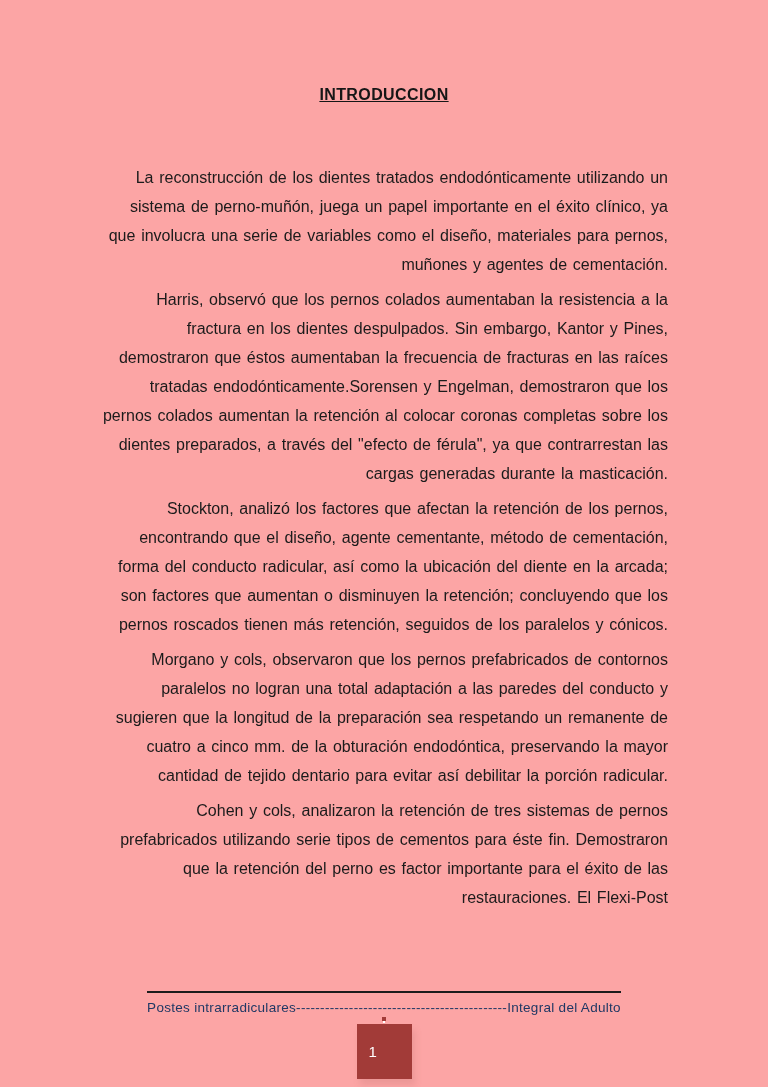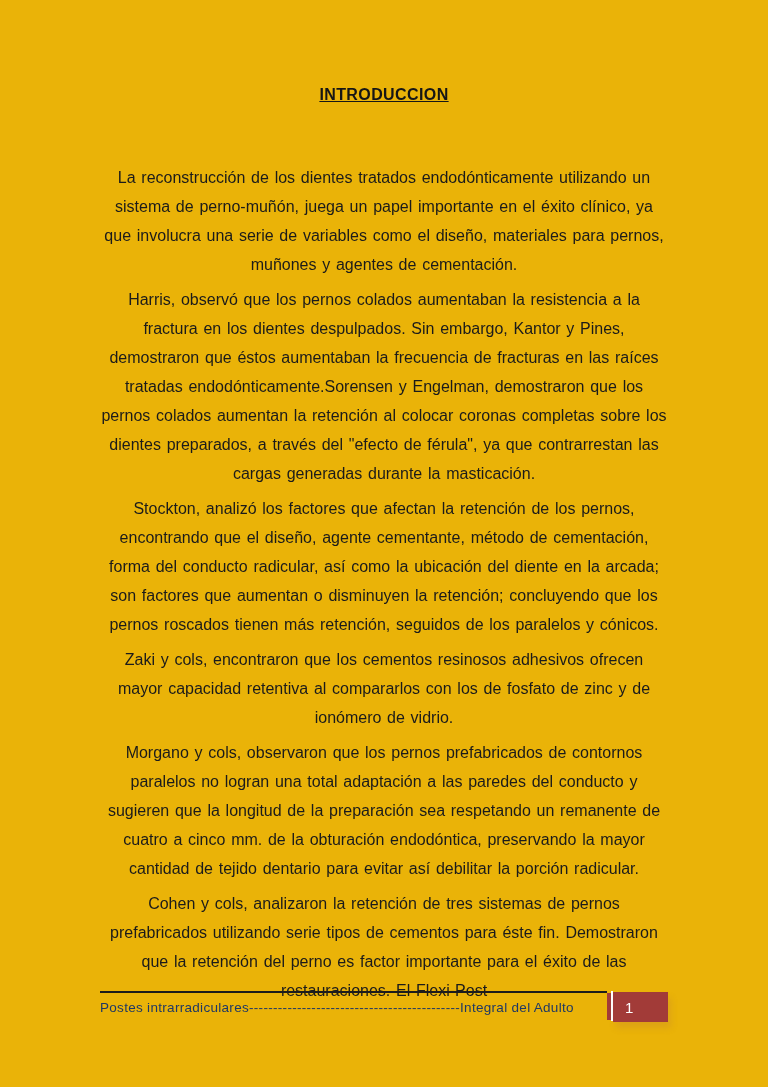--- a/index.html
+++ b/index.html
@@ -4,21 +4,21 @@
 <style>
   html, body {
     margin: 0;
     padding: 0;
     background: #ffffff;
   }
   .page {
     position: relative;
     width: 768px;
     height: 1087px;
-    background: #eab308;
+    background: #fca5a5;
     font-family: "Liberation Sans", sans-serif;
     overflow: hidden;
   }
   .content {
     position: absolute;
     left: 100px;
     right: 100px;
     top: 86px;
   }
   .doc-title {
@@ -27,31 +27,32 @@
     color: #161616;
     text-align: center;
     text-decoration: underline;
     letter-spacing: 0.4px;
     margin: 0 0 59px 0;
   }
   .para {
     font-size: 16px;
     line-height: 29px;
     color: #1b1b1b;
-    text-align: center;
+    text-align: right;
     word-spacing: 0.08em;
     margin: 0 0 6px 0;
   }
   .footer {
     position: absolute;
     left: 100px;
     top: 991px;
     width: 568px;
     display: flex;
-    align-items: flex-start;
+    align-items: center;
+    flex-direction: column;
   }
   .footer-left {
     flex: 1 1 auto;
     border-top: 2px solid #1c1c1c;
     padding-top: 7px;
     font-size: 13.5px;
     letter-spacing: 0.3px;
     color: #1f3864;
     white-space: nowrap;
     overflow: hidden;
@@ -92,21 +93,20 @@
 
   <div class="content">
     <h1 class="doc-title">INTRODUCCION</h1>
 
     <p class="para">La reconstrucción de los dientes tratados endodónticamente utilizando un sistema de perno-muñón, juega un papel importante en el éxito clínico, ya que involucra una serie de variables como el diseño, materiales para pernos, muñones y agentes de cementación.</p>
 
     <p class="para">Harris, observó que los pernos colados aumentaban la resistencia a la fractura en los dientes despulpados. Sin embargo, Kantor y Pines, demostraron que éstos aumentaban la frecuencia de fracturas en las raíces tratadas endodónticamente.Sorensen y Engelman, demostraron que los pernos colados aumentan la retención al colocar coronas completas sobre los dientes preparados, a través del "efecto de férula", ya que contrarrestan las cargas generadas durante la masticación.</p>
 
     <p class="para">Stockton, analizó los factores que afectan la retención de los pernos, encontrando que el diseño, agente cementante, método de cementación, forma del conducto radicular, así como la ubicación del diente en la arcada; son factores que aumentan o disminuyen la retención; concluyendo que los pernos roscados tienen más retención, seguidos de los paralelos y cónicos.</p>
 
-    <p class="para">Zaki y cols, encontraron que los cementos resinosos adhesivos ofrecen mayor capacidad retentiva al compararlos con los de fosfato de zinc y de ionómero de vidrio.</p>
 
     <p class="para">Morgano y cols, observaron que los pernos prefabricados de contornos paralelos no logran una total adaptación a las paredes del conducto y sugieren que la longitud de la preparación sea respetando un remanente de cuatro a cinco mm. de la obturación endodóntica, preservando la mayor cantidad de tejido dentario para evitar así debilitar la porción radicular.</p>
 
     <p class="para">Cohen y cols, analizaron la retención de tres sistemas de pernos prefabricados utilizando serie tipos de cementos para éste fin. Demostraron que la retención del perno es factor importante para el éxito de las restauraciones. El Flexi-Post</p>
   </div>
 
   <div class="footer">
     <div class="footer-left">
       <span>Postes intrarradiculares</span><span>--------------------------------------------</span><span>Integral del Adulto</span>
     </div>

